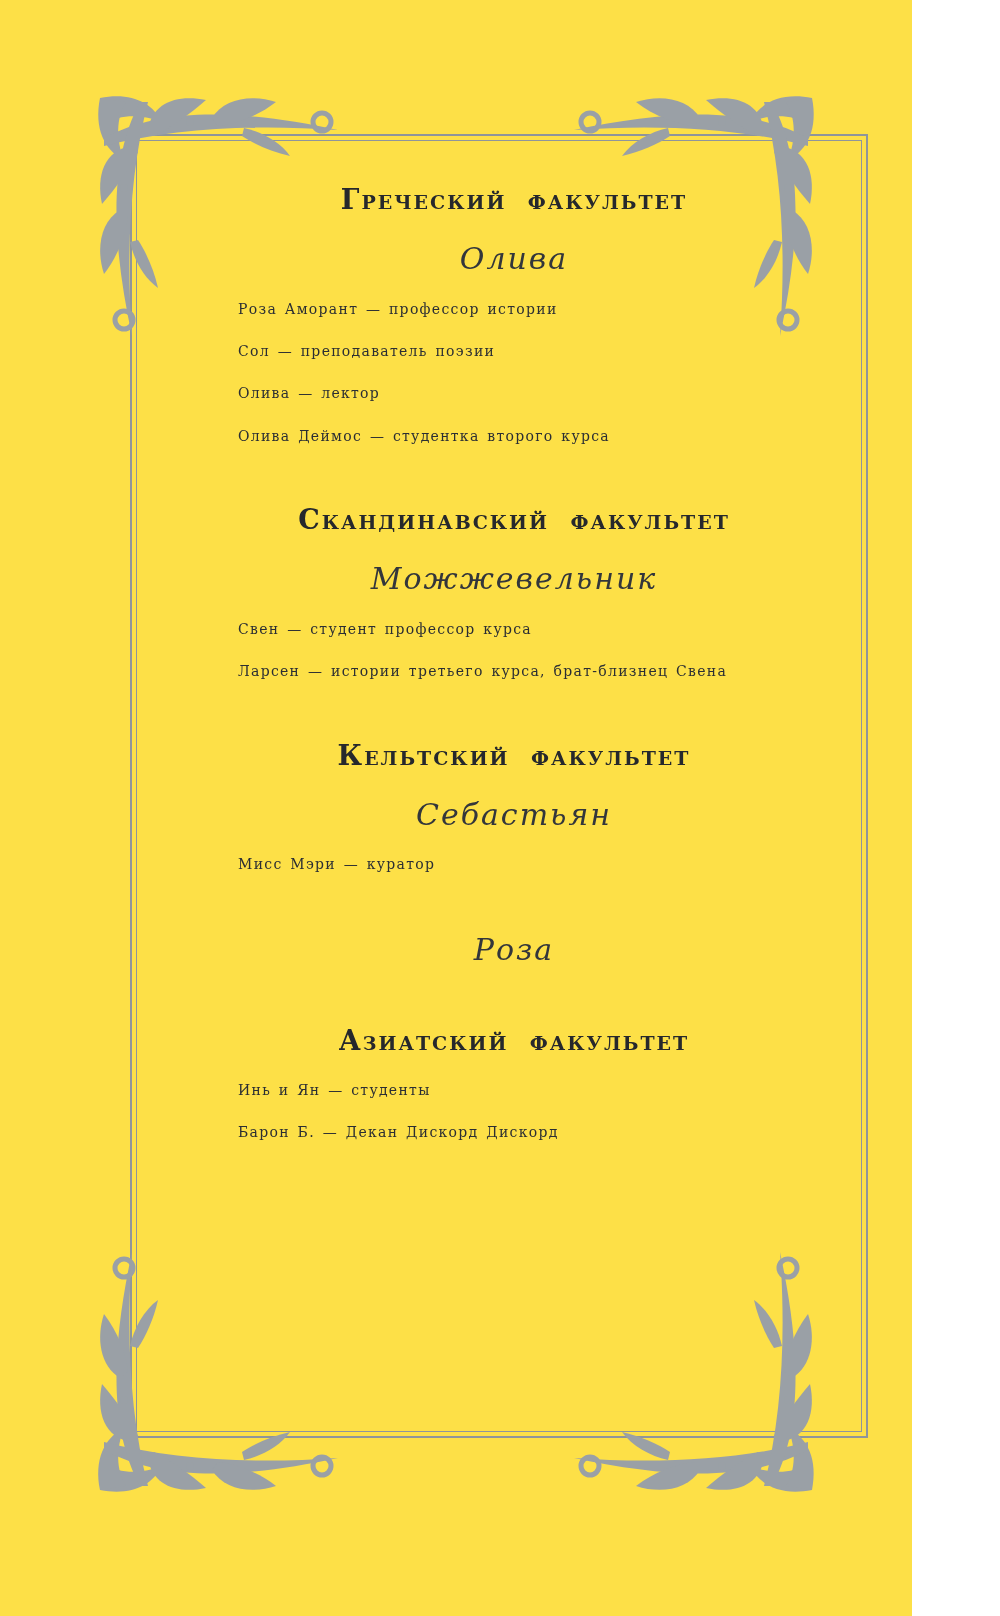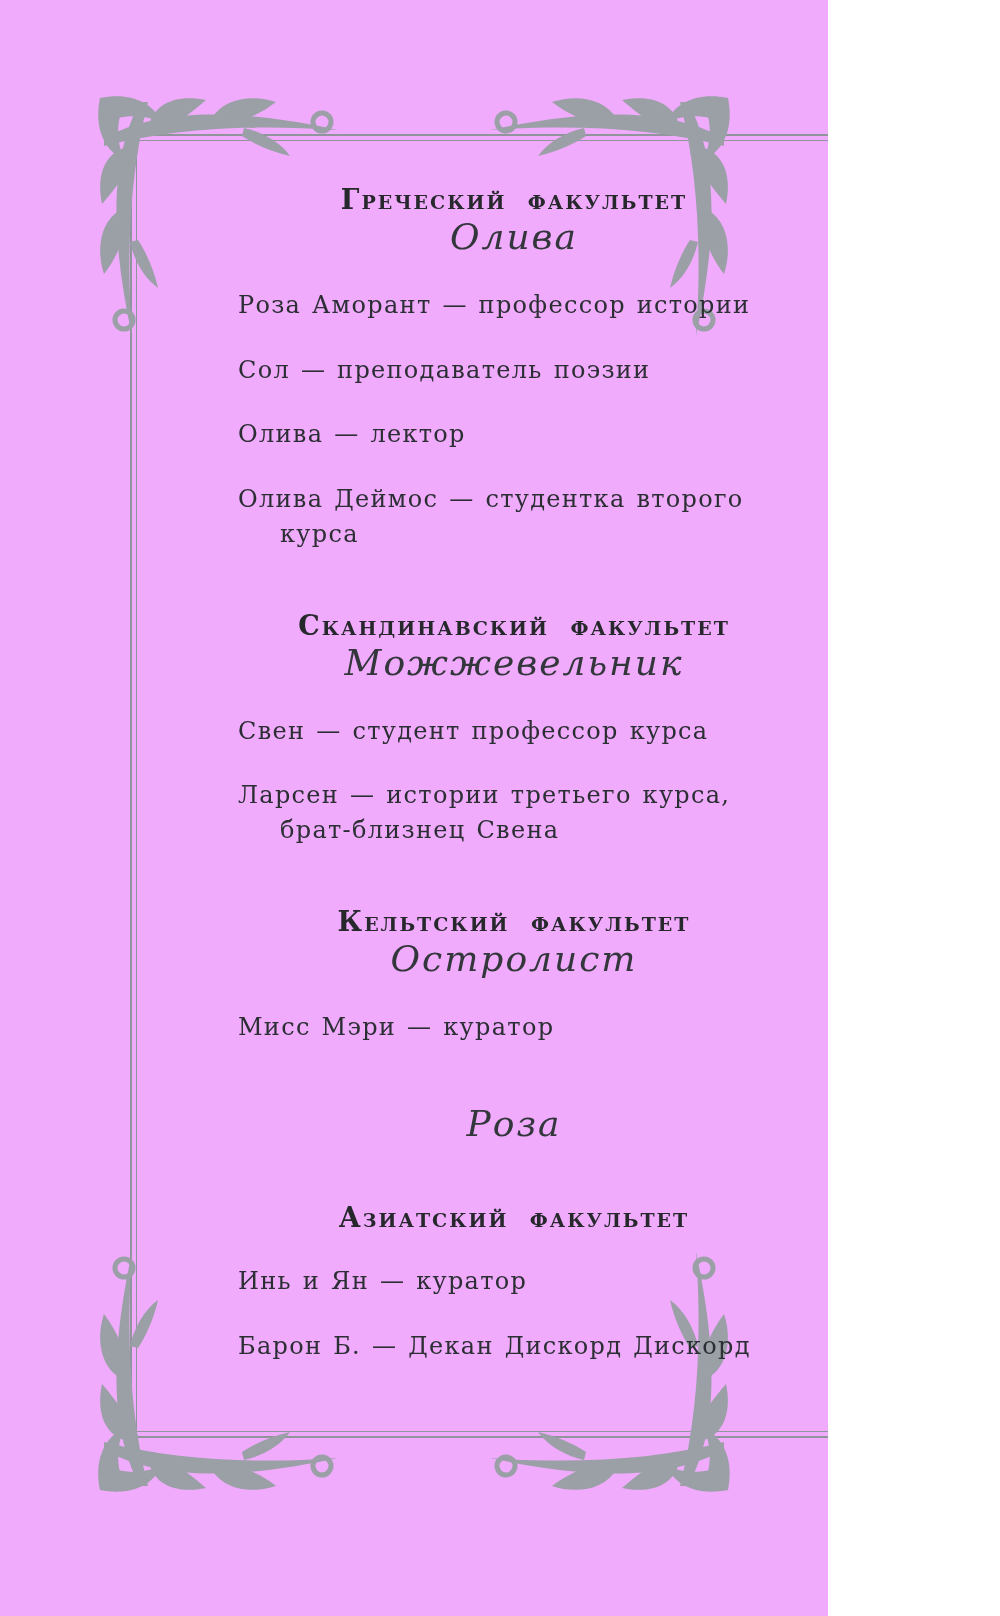--- a/index.html
+++ b/index.html
@@ -2,23 +2,23 @@
 <html><head>
 <meta charset="utf-8">
 <style>
   html, body {
     margin: 0;
     padding: 0;
     background: #ffffff;
   }
   .page {
     position: relative;
-    width: 828px;
+    width: 912px;
     height: 1616px;
-    background: #f0abfc;
+    background: #fde047;
     overflow: hidden;
     font-family: "DejaVu Serif", "Liberation Serif", serif;
     color: #2b2e33;
     text-decoration: underline;
   }
 
   
   .frame {
     position: absolute;
     left: 130px;
@@ -64,30 +64,31 @@
     text-align: center;
     font-size: 27px;
     font-weight: bold;
     font-variant-caps: small-caps;
     letter-spacing: 2px;
     word-spacing: 10px;
     color: #26282c;
     line-height: 1.2;
   }
   .subtitle {
+    margin-top: 26px;
     text-align: center;
     font-style: italic;
-    font-size: 36px;
+    font-size: 30px;
     letter-spacing: 2px;
     color: #33363b;
     line-height: 1.15;
   }
   .entry {
-    margin: 30px 0 0 0;
-    font-size: 24px;
+    margin: 22px 0 0 0;
+    font-size: 14px;
     letter-spacing: 1.3px;
     word-spacing: 2px;
     line-height: 1.45;
     padding-left: 42px;
     text-indent: -42px;
     color: #2b2e33;
   }
 </style>
 </head>
 <body>
@@ -149,28 +150,28 @@
 
     <section class="section">
       <h2 class="heading">Скандинавский факультет</h2>
       <div class="subtitle">Можжевельник</div>
       <p class="entry">Свен — студент профессор курса</p>
       <p class="entry">Ларсен — истории третьего курса, брат-близ­нец Свена</p>
     </section>
 
     <section class="section">
       <h2 class="heading">Кельтский факультет</h2>
-      <div class="subtitle">Остролист</div>
+      <div class="subtitle">Себастьян</div>
       <p class="entry">Мисс Мэри — куратор</p>
     </section>
 
     <section class="section">
       <div class="subtitle">Роза</div>
     </section>
 
     <section class="section">
       <h2 class="heading">Азиатский факультет</h2>
-      <p class="entry">Инь и Ян — куратор</p>
+      <p class="entry">Инь и Ян — студенты</p>
       <p class="entry">Барон Б. — Декан Дискорд Дискорд</p>
     </section>
 
   </main>
 </div>
 
 </body></html>

